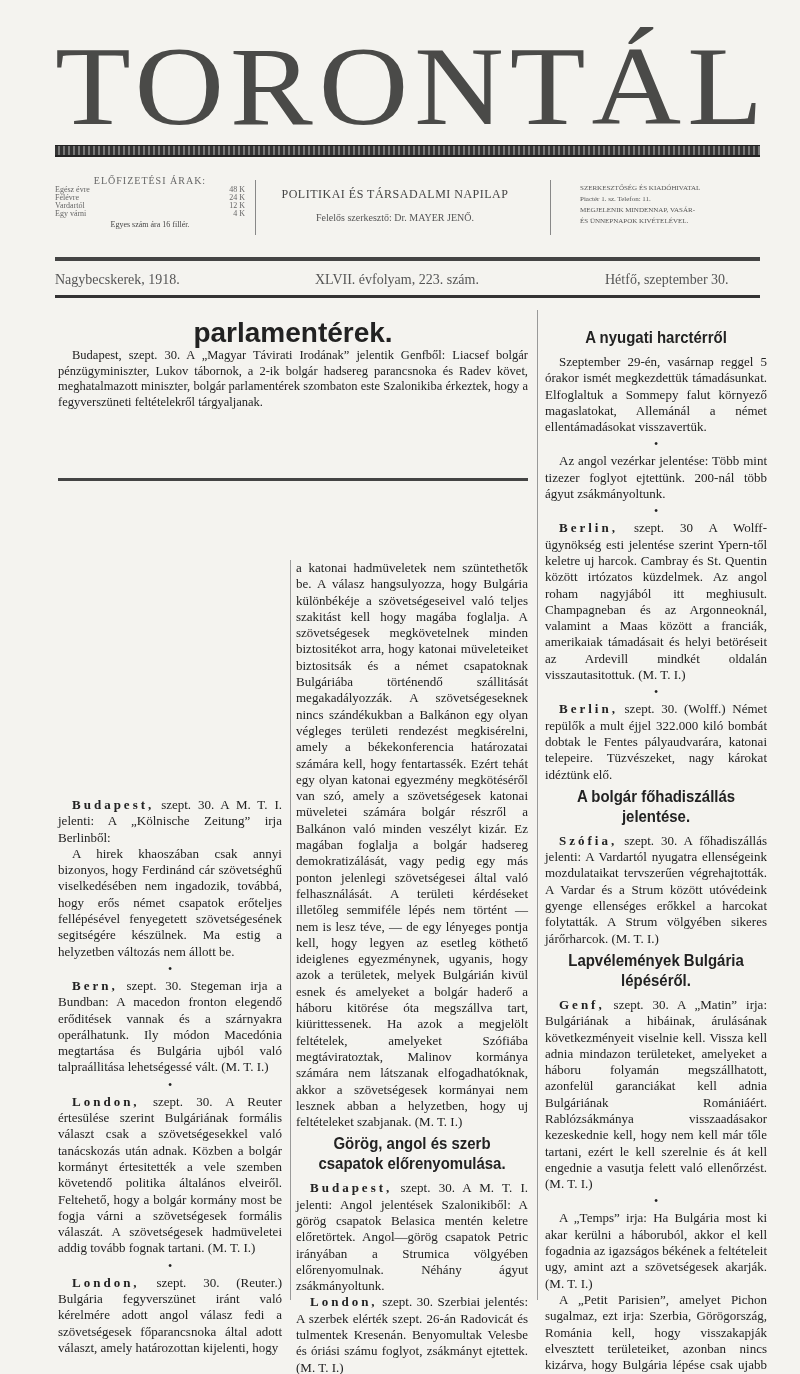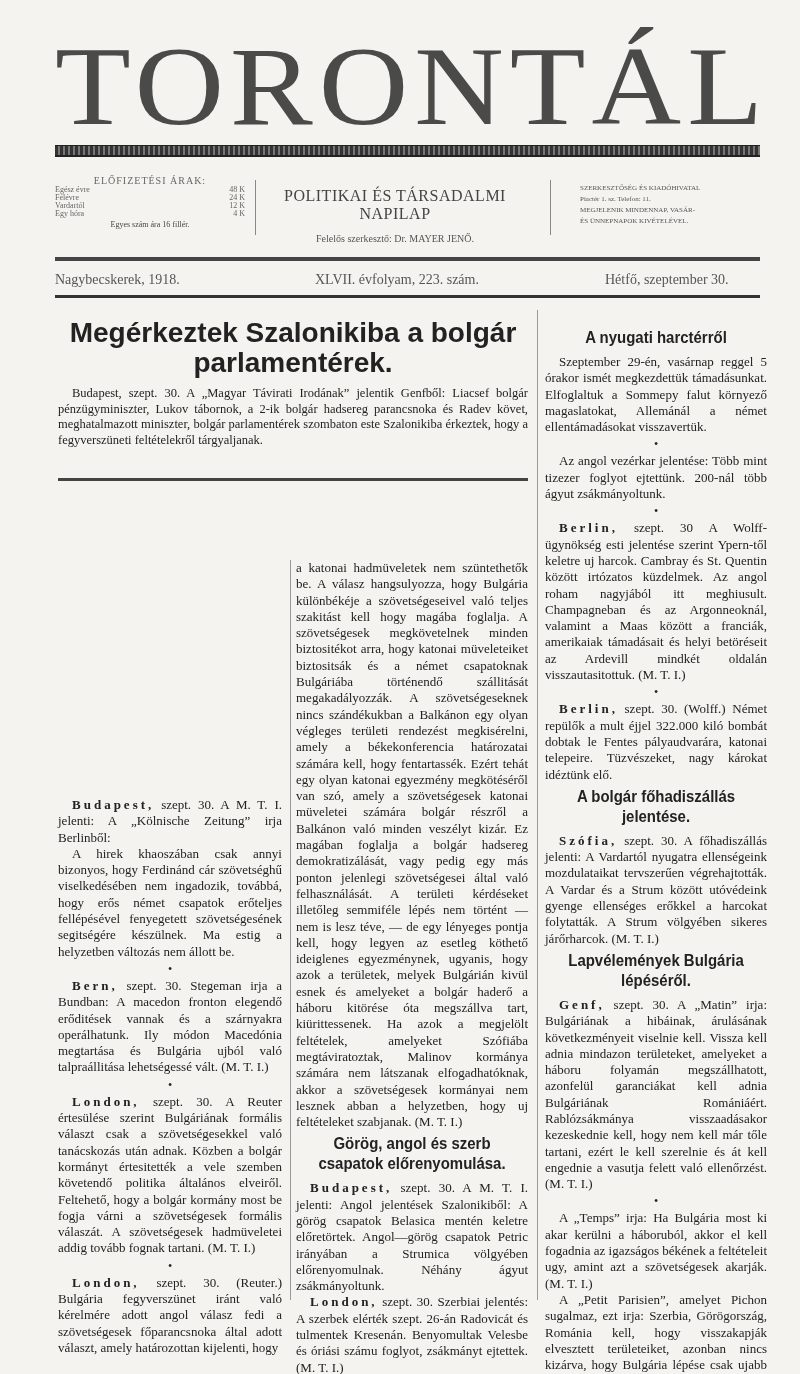--- a/index.html
+++ b/index.html
@@ -8,21 +8,21 @@
   .masthead-title{font-family:"Liberation Serif",serif;font-size:124px;line-height:110px;letter-spacing:6px;color:#4a4a48;font-weight:normal;transform:scaleY(0.9);}
   .rule-wavy{position:absolute;left:55px;width:705px;height:9px;background:repeating-linear-gradient(90deg,#333 0 3px,#777 3px 5px);border-top:1px solid #222;border-bottom:2px solid #222;}
   .rule-thin{position:absolute;height:2px;background:#555;}
   .subhead{position:absolute;top:175px;left:55px;width:705px;height:70px;font-size:9px;}
   .prices{position:absolute;left:0;top:0;width:190px;color:#777;}
   .prices .ph{text-align:center;letter-spacing:1px;font-size:10px;color:#666;}
   .prices .row{display:flex;justify-content:space-between;font-size:8px;line-height:8px;color:#666;}
   .prices .note{text-align:center;font-size:8px;color:#444;margin-top:2px;}
   .vline{position:absolute;top:5px;width:1px;height:55px;background:#888;}
   .center{position:absolute;left:210px;top:12px;width:260px;text-align:center;}
-  .center .t{font-size:16px;letter-spacing:0.5px;color:#444;}
+  .center .t{font-size:12px;letter-spacing:0.5px;color:#444;}
   .center .e{font-size:10px;color:#555;margin-top:10px;}
   .right{position:absolute;left:525px;top:8px;width:180px;font-size:7px;color:#555;line-height:11px;}
   .dateline{position:absolute;top:272px;left:55px;width:705px;font-size:14px;color:#555;}
   .dateline span{position:absolute;}
   .hl{font-family:"Liberation Sans",sans-serif;font-weight:bold;color:#222;}
   .col{position:absolute;font-size:13px;line-height:16.3px;text-align:justify;color:#222;}
   .col p{margin:0;text-indent:14px;}
   .col .sp{letter-spacing:3px;}
   .dot{text-align:center;font-size:12px;line-height:18px;}
   .colrule{position:absolute;width:1px;background:#999;}
@@ -45,21 +45,21 @@
       </div>
     <div class="row">
         <span>Félévre</span>
         <span>24 K</span>
       </div>
     <div class="row">
         <span>Vardartól</span>
         <span>12 K</span>
       </div>
     <div class="row">
-        <span>Egy hóra</span>
+        <span>Egy várni</span>
         <span>4 K</span>
       </div>
     <div class="note">Egyes szám ára 16 fillér.</div>
   </div>
   <div class="vline" style="left:200px;"></div>
   <div class="center">
     <div class="t">POLITIKAI ÉS TÁRSADALMI NAPILAP</div>
     <div class="e">Felelős szerkesztő: Dr. MAYER JENŐ.</div>
   </div>
   <div class="vline" style="left:495px;"></div>
@@ -74,24 +74,23 @@
 
 <div class="dateline">
   <span style="left:0;">Nagybecskerek, 1918.</span>
   <span style="left:260px;">XLVII. évfolyam, 223. szám.</span>
   <span style="left:550px;">Hétfő, szeptember 30.</span>
 </div>
 <div class="rule-thin" style="top:295px;left:55px;width:705px;height:3px;background:#333;"></div>
 
 <div class="col" style="left:58px;top:318px;width:470px;">
   <div class="hl" style="font-size:28px;line-height:30px;text-align:center;">
-    <div>Megérkeztek Szalonikiba a bolgár</div>
     <div>parlamentérek.</div>
   </div>
-  <p style="margin-top:8px;font-size:12.5px;line-height:15.5px;">Budapest, szept. 30. A „Magyar Távirati Irodának” jelentik Genfből: Liacsef bolgár pénzügyminiszter, Lukov tábornok, a 2-ik bolgár hadsereg parancsnoka és Radev követ, meghatalmazott miniszter, bolgár parlamentérek szombaton este Szalonikiba érkeztek, hogy a fegyverszüneti feltételekről tárgyaljanak.</p>
+  <p style="font-size:12.5px;line-height:15.5px;">Budapest, szept. 30. A „Magyar Távirati Irodának” jelentik Genfből: Liacsef bolgár pénzügyminiszter, Lukov tábornok, a 2-ik bolgár hadsereg parancsnoka és Radev követ, meghatalmazott miniszter, bolgár parlamentérek szombaton este Szalonikiba érkeztek, hogy a fegyverszüneti feltételekről tárgyaljanak.</p>
 </div>
 <div class="rule-thin" style="top:478px;left:58px;width:470px;height:3px;background:#444;"></div>
 
 <div class="colrule" style="left:537px;top:310px;height:990px;"></div>
 <div class="colrule" style="left:290px;top:560px;height:740px;"></div>
 
 <div class="col" style="left:58px;top:797px;width:224px;">
   <p><b class="sp">Budapest,</b><span> szept. 30. A M. T. I. jelenti: A „Kölnische Zeitung” irja Berlinből:</span></p>
   <p>A hirek khaoszában csak annyi bizonyos, hogy Ferdinánd cár szövetséghű viselkedésében nem ingadozik, továbbá, hogy erős német csapatok erőteljes fellépésével fenyegetett szövetségesének segitségére készülnek. Ma estig a helyzetben változás nem állott be.</p>
   <div class="dot">•</div>

